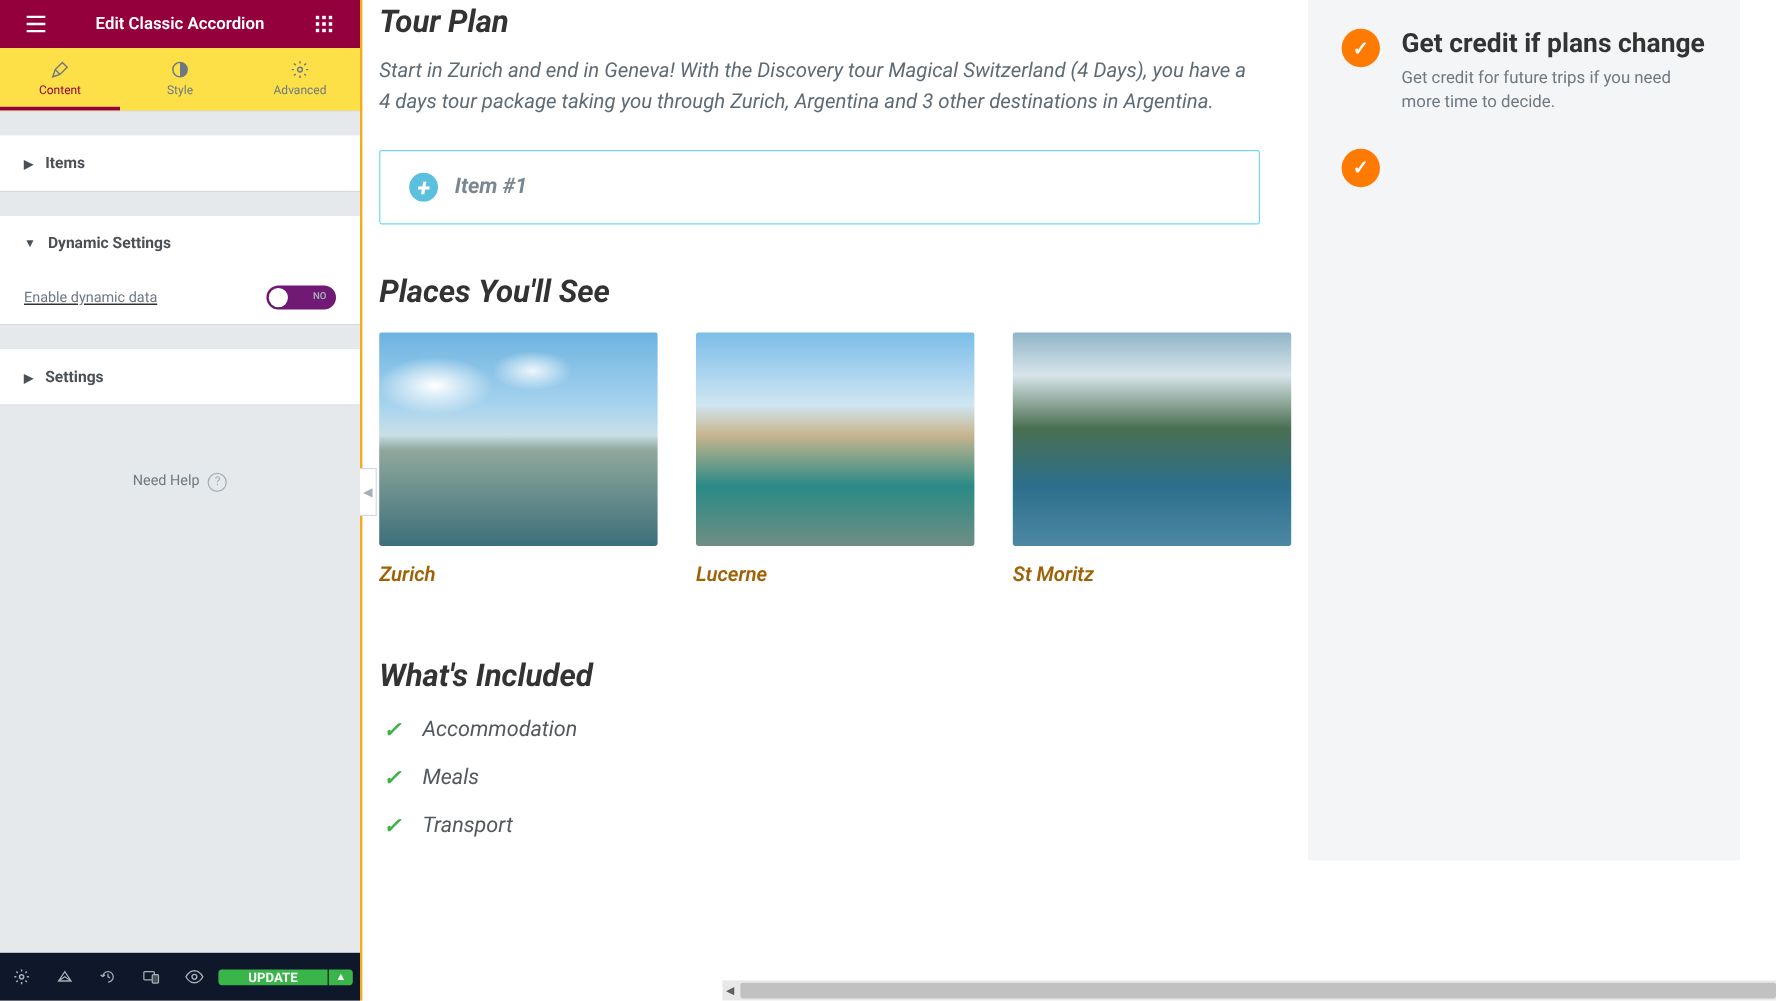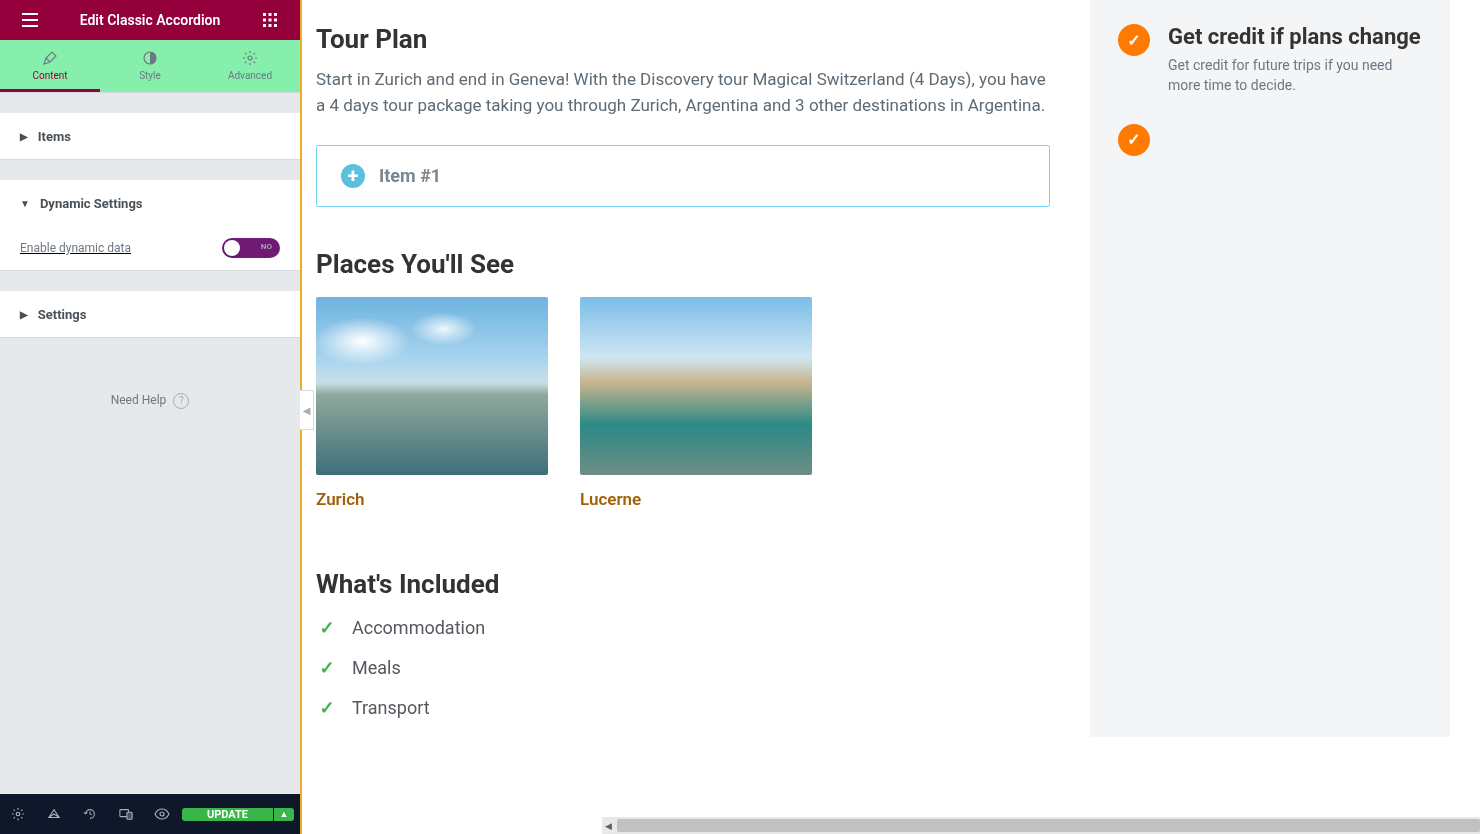--- a/index.html
+++ b/index.html
@@ -3,21 +3,21 @@
 <meta charset="utf-8">
 <style>
 * { margin: 0; padding: 0; box-sizing: border-box; }
 body { font-family: -apple-system, BlinkMacSystemFont, "Segoe UI", Roboto, sans-serif; background: #fff; width: 1480px; height: 834px; overflow: hidden; position: relative; }
 
 .sidebar { position: absolute; left: 0; top: 0; width: 300px; height: 834px; background: #e6e9ec; display: flex; flex-direction: column; }
 .sidebar-header { height: 40px; background: #93003c; display: flex; align-items: center; justify-content: space-between; padding: 0 20px; color: #fff; }
 .sidebar-header .menu-icon, .sidebar-header .grid-icon { width: 20px; height: 20px; display: flex; align-items: center; justify-content: center; cursor: pointer; }
 .sidebar-header .title { font-size: 14px; font-weight: 600; }
 
-.tabs { display: flex; background: #86efac; border-bottom: 1px solid #d5dadf; }
+.tabs { display: flex; background: #fde047; border-bottom: 1px solid #d5dadf; }
 .tab { flex: 1; text-align: center; padding: 10px 0 8px; font-size: 10px; color: #6d7882; cursor: pointer; border-bottom: 3px solid transparent; }
 .tab.active { color: #93003c; border-bottom-color: #93003c; }
 .tab-icon { display: block; font-size: 16px; margin-bottom: 4px; color: #6d7882; }
 .tab.active .tab-icon { color: #93003c; }
 
 .panel-section { background: #fff; border-bottom: 1px solid #d5dadf; border-top: 1px solid #fff; }
 .panel-section-header { padding: 15px 20px; font-size: 13px; font-weight: 700; color: #495157; cursor: pointer; display: flex; align-items: center; }
 .panel-section-header .caret { margin-right: 10px; font-size: 10px; }
 .panel-spacer { height: 20px; background: #e6e9ec; }
 .panel-section-body { padding: 12px 20px; display: flex; align-items: center; justify-content: space-between; text-decoration: underline; }
@@ -31,21 +31,21 @@
 
 .footer-bar { position: absolute; bottom: 0; left: 0; width: 300px; height: 40px; background: #0f172a; display: flex; align-items: center; }
 .footer-icons { display: flex; }
 .footer-icons .fi { width: 36px; height: 40px; display: flex; align-items: center; justify-content: center; color: #a4afb7; font-size: 14px; cursor: pointer; }
 .update-btn { flex: 1; margin-left: auto; display: flex; }
 .update-btn .btn-main { flex: 1; background: #39b54a; color: #fff; font-size: 11px; font-weight: 700; display: flex; align-items: center; justify-content: center; cursor: pointer; margin: 6px 0 6px 2px; border-radius: 3px 0 0 3px; }
 .update-btn .btn-arrow { width: 20px; background: #39b54a; margin: 6px 6px 6px 1px; border-radius: 0 3px 3px 0; display: flex; align-items: center; justify-content: center; color: #fff; font-size: 9px; cursor: pointer; }
 
 .preview { position: absolute; left: 300px; top: 0; width: 1180px; height: 834px; overflow: hidden; }
 .preview-inner { padding: 0; display: flex; }
-.main-col { width: 790px; padding: 24px 40px 0 16px; }
+.main-col { width: 790px; padding: 4px 40px 0 16px; font-style: italic; }
 .right-col { width: 360px; background: #f4f5f6; padding: 24px 28px; }
 
 .edge-marker { position: absolute; left: 300px; top: 0; width: 2px; height: 100%; background: #f0ad20; z-index: 5; }
 
 h2 { font-size: 26px; font-weight: 700; color: #333; margin-bottom: 12px; }
 .desc { font-size: 17px; color: #5f6b74; line-height: 1.55; margin-bottom: 26px; }
 
 .accordion-sel { border: 1px solid #71d7f7; background: #fff; border-radius: 2px; padding: 18px 24px; display: flex; align-items: center; margin-bottom: 42px; }
 .accordion-sel .plus { width: 24px; height: 24px; background: #5bc0de; border-radius: 50%; color: #fff; font-size: 20px; font-weight: 700; display: flex; align-items: center; justify-content: center; margin-right: 14px; }
 .accordion-sel .lbl { font-size: 18px; font-weight: 700; color: #7a8791; }
@@ -223,20 +223,24 @@
       <h2>Places You'll See</h2>
       <div class="places-grid">
         <div class="place">
           <div class="img img-zurich"></div>
           <div class="name">Zurich</div>
         </div>
         <div class="place">
           <div class="img img-lucerne"></div>
           <div class="name">Lucerne</div>
         </div>
+        <div class="place">
+          <div class="img img-stmoritz"></div>
+          <div class="name">St Moritz</div>
+        </div>
       </div>
 
       <h2>What's Included</h2>
       <div class="included-list">
         <div class="item">
           <span class="check-icn">✓</span>
           <span>Accommodation</span>
         </div>
         <div class="item">
           <span class="check-icn">✓</span>

